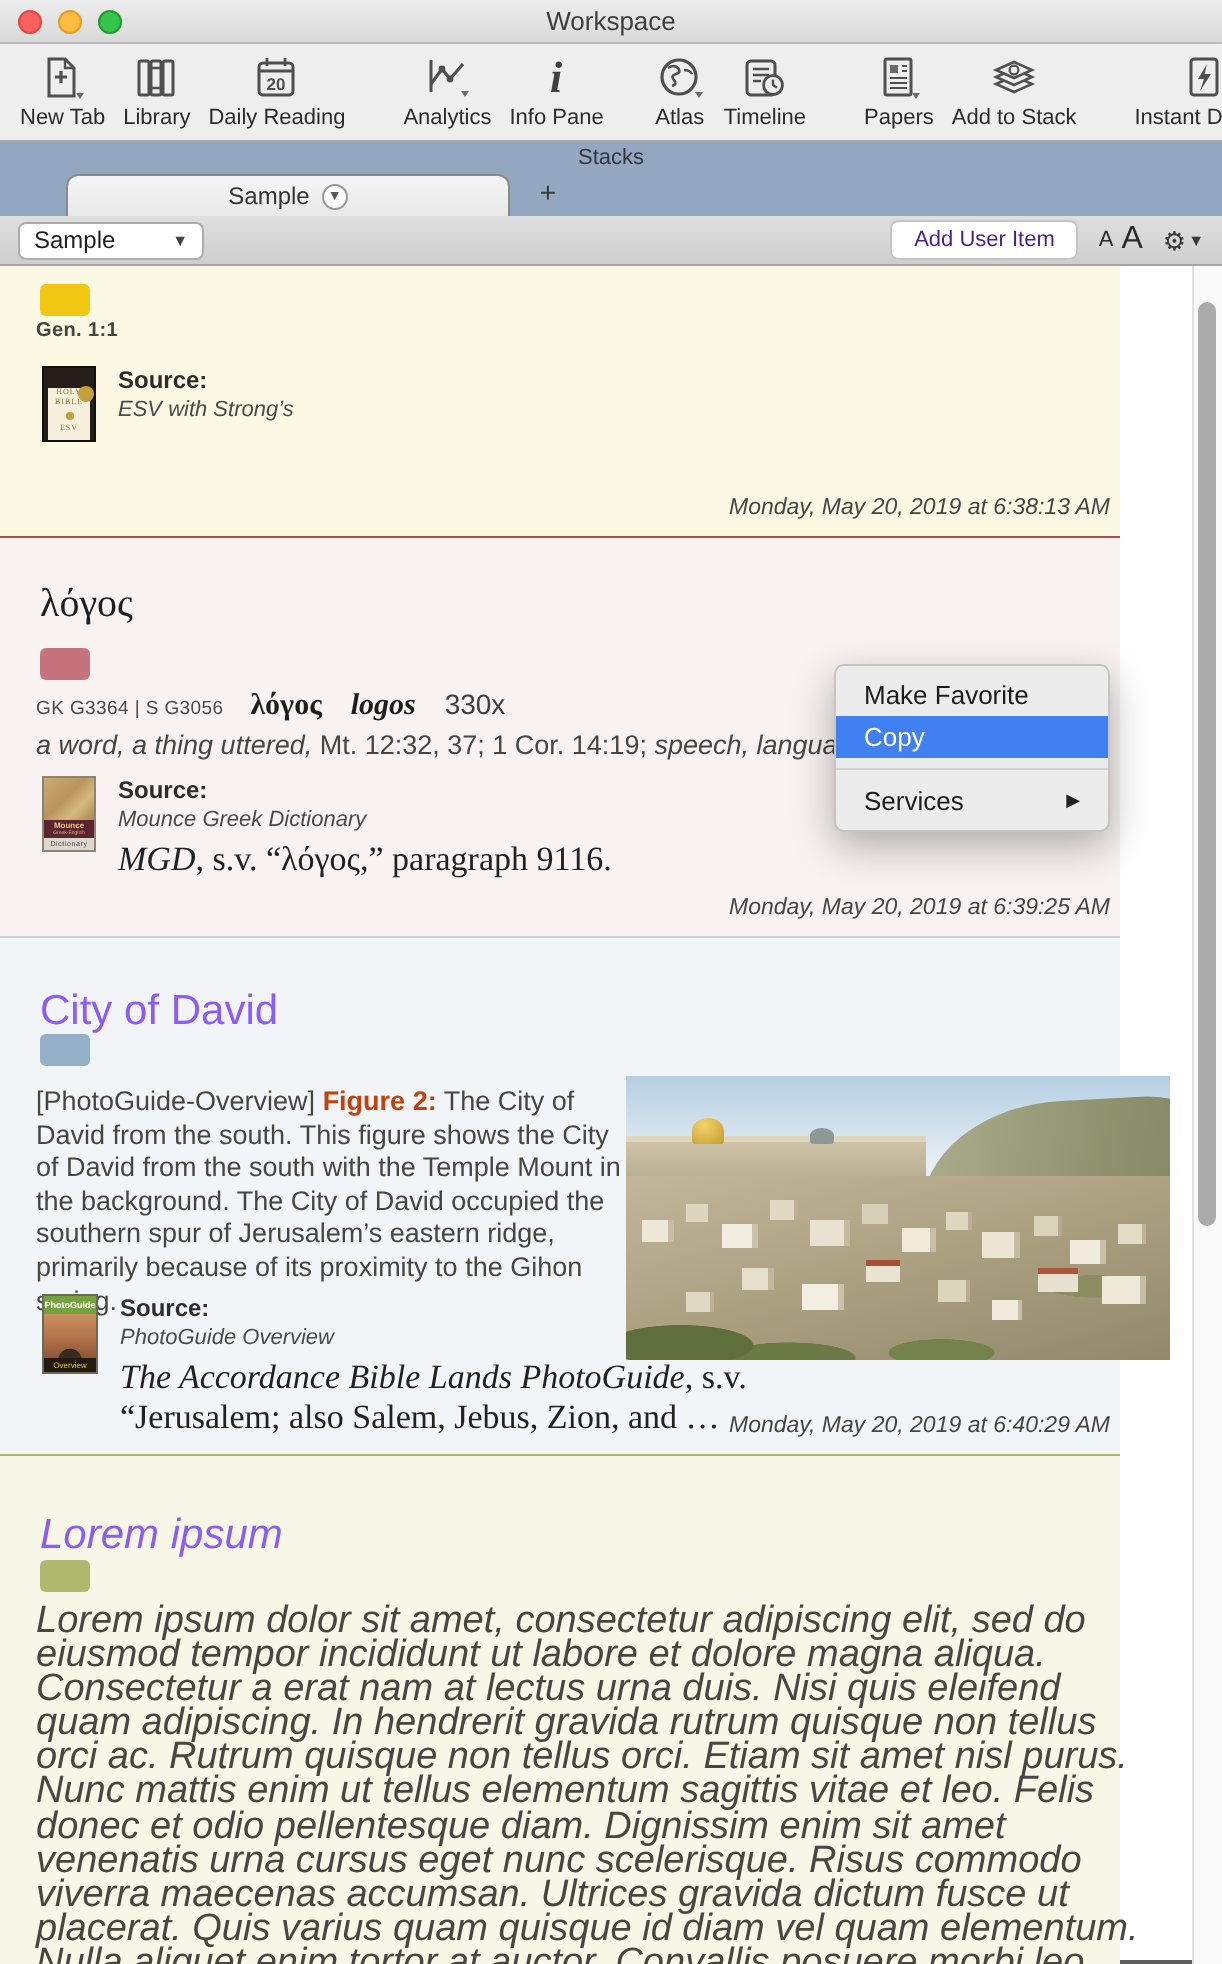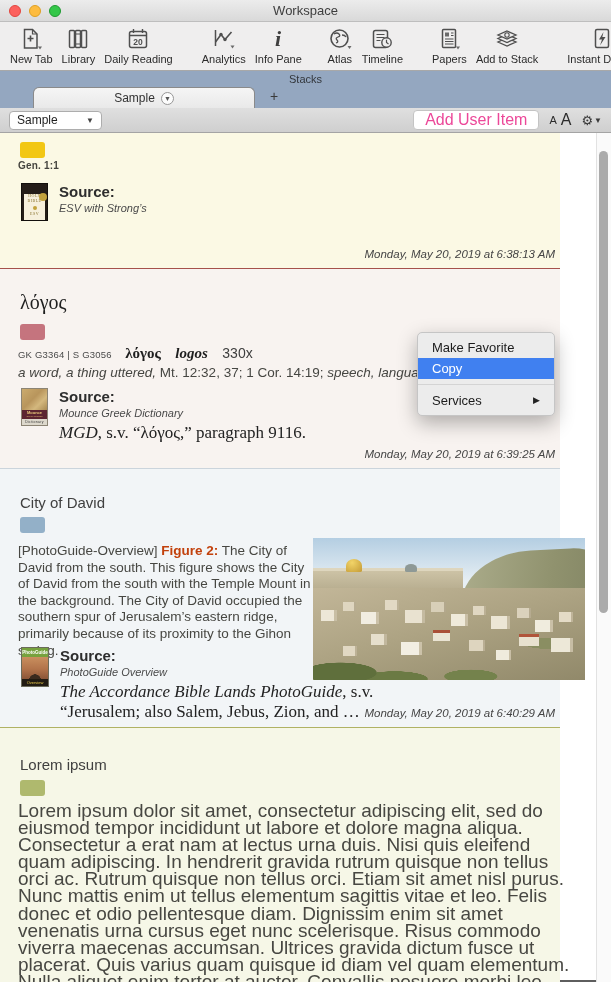--- a/index.html
+++ b/index.html
@@ -35,50 +35,50 @@
   .tab-menu-btn { width:13px; height:13px; border:1px solid #979797; border-radius:50%; background:#FCFCFC;
     font-size:7px; line-height:11px; text-align:center; color:#555; }
   .tab-add { position:absolute; left:266px; top:1px; font-size:14px; color:#3A3A3A; width:16px; text-align:center; }
 
   
   .viewbar { height:25px; background:linear-gradient(#DFDFDF,#CFCFCF); border-bottom:1px solid #A4A4A4; display:flex; align-items:center; padding:0 9px; }
   .stack-select { width:93px; height:19px; background:#FFF; border:1px solid #ADADAD; border-radius:4px;
     display:flex; align-items:center; justify-content:space-between; padding:0 7px; font-size:12px; color:#1F1F1F; }
   .stack-select .caret { font-size:8px; color:#444; }
   .add-user-btn { margin-left:auto; margin-right:10px; height:20px; line-height:18px; background:#FFF; border:1px solid #C4C4C4;
-    border-radius:4px; padding:0 11px; font-size:16px; color:#ec4899; }
+    border-radius:4px; padding:0 11px; font-size:11px; color:#4c1d95; }
   .font-btn { color:#2B2B2B; }
   .font-btn.small { font-size:11px; margin-right:4px; }
   .font-btn.large { font-size:16px; margin-right:10px; }
   .gear-btn { font-size:13px; color:#3A3A3A; display:flex; align-items:center; }
   .gear-btn .caret { font-size:8px; margin-left:1px; }
 
   
   .content { position:absolute; top:133px; left:0; width:596px; height:849px; }
   .section { position:relative; width:560px;padding-left:43px; }
   .sec1 { height:135px; background:#FBF9E4; }
   .sec2 { height:200px; background:#F8F3F0; border-top:1px solid #A5524B; }
   .sec3 { height:259px; background:#F2F5F7; border-top:1px solid #CBD4DC; }
-  .sec4 { height:255px; background:#F6F7E7; border-top:1px solid #B0B264; }
+  .sec4 { height:255px; background:#F6F7E7; border-top:1px solid #B0B264;font-style:italic; }
 
   .bubble { position:absolute; width:25px; height:16px; border-radius:3px; background:var(--c); }
   .bubble::after { content:''; position:absolute; left:3px; bottom:-5px; width:0; height:0;
     border:5px solid transparent; border-left-width:3px; border-right-width:4px; border-top-color:var(--c); }
 
-  .entry-title { position:absolute; left:20px; font-size:15px; color:#404040; }
+  .entry-title { position:absolute; left:20px; font-size:21px; color:#8b5cf6; }
   .serif { font-family:"Liberation Serif",serif; }
 
   .verse-row { position:absolute; left:18px; top:27px; display:flex; align-items:baseline; }
   .verse-ref { font-size:10px; font-weight:bold; color:#45453F; margin-right:9px; letter-spacing:.2px; }
   .verse-text { font-size:14px; color:#4A4A45; }
   .verse-text sup { font-size:9px; }
 
   .source-row { position:absolute; display:flex; }
   .source-col { margin-left:11px; }
-  .source-label { font-size:15px; font-weight:bold; color:#2D2D2D; }
+  .source-label { font-size:12px; font-weight:bold; color:#2D2D2D; }
   .source-name { font-size:11px; font-style:italic; color:#4A4A4A; margin-top:2px; }
   .citation { font-family:"Liberation Serif",serif; font-size:17px; color:#222; margin-top:4px; }
   .timestamp { position:absolute; right:5px; bottom:8px; font-size:11.5px; font-style:italic; color:#454545; }
 
   
   .cover { position:relative; overflow:hidden; }
   .cover-esv { width:27px; height:38px; background:#241D18; border:1px solid #120F0C; padding:2px; }
   .cover-esv .inner { width:100%; height:100%; background:#F6F0DC; position:relative; text-align:center; font-family:"Liberation Serif",serif; }
   .cover-esv .seal { position:absolute; right:-2px; top:-1px; width:8px; height:8px; border-radius:50%; background:#C2A23C; }
   .cover-esv .t1 { font-size:4px; color:#8A7430; letter-spacing:.5px; margin-top:8px; line-height:4.5px; }

